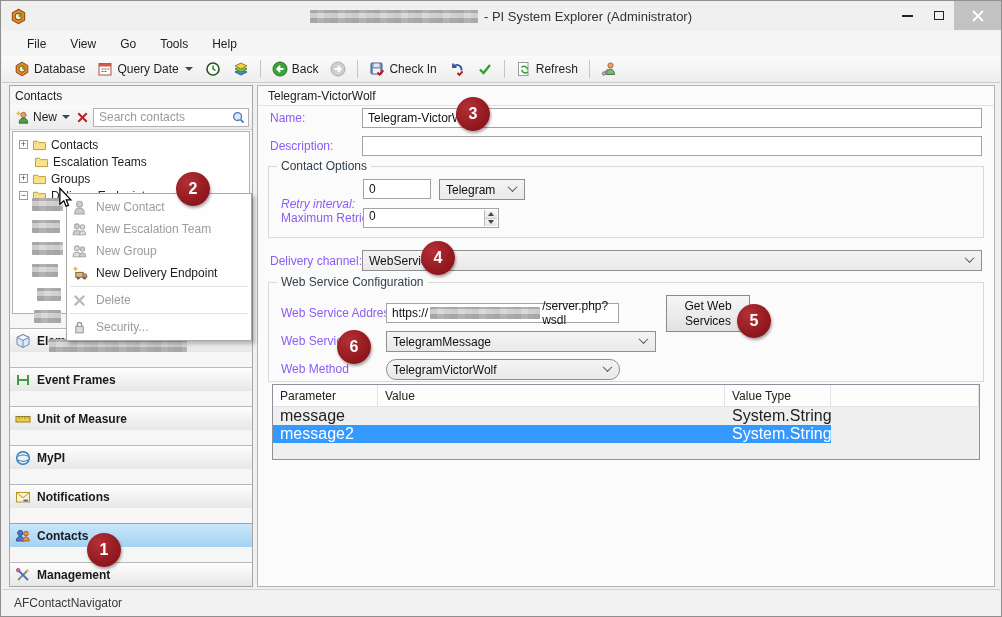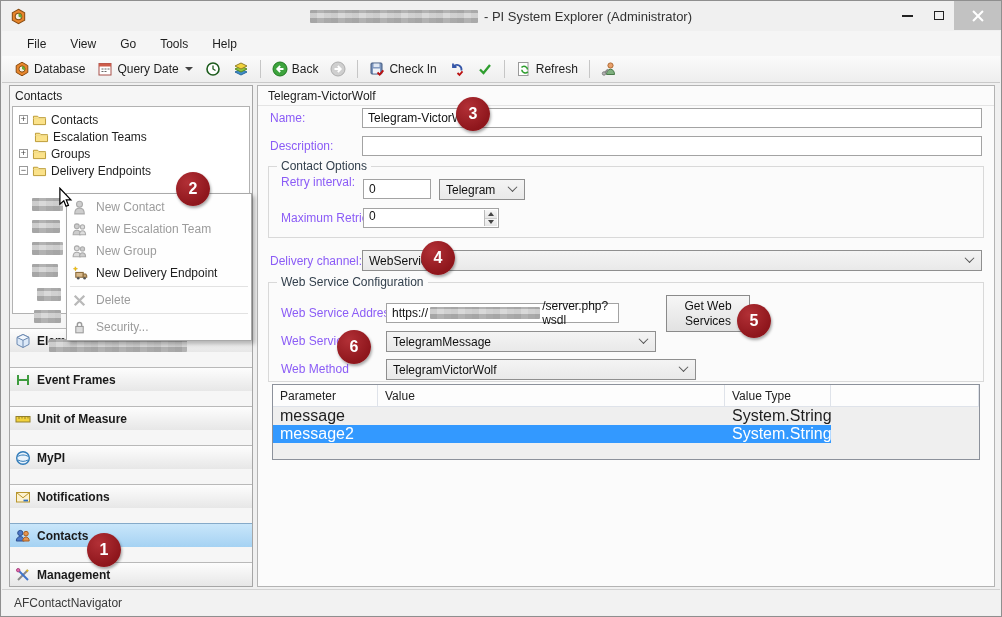--- a/index.html
+++ b/index.html
@@ -250,20 +250,41 @@
           <circle cx="9.5" cy="4.5" r="2.6" fill="#e8a06b" stroke="#b06a32"></circle>
           <path d="M5.5 13.5c0-3.6 2-5.2 4-5.2s4 1.6 4 5.2z" fill="#7fb07f" stroke="#4a7a4a"></path>
           <path d="M2.5 13l4.5-4.5" stroke="#8a8a8a" stroke-width="1.8"></path>
           <circle cx="3" cy="12.5" r="1.7" fill="#b5b5b5" stroke="#808080"></circle>
         </svg>
     </div>
   </div>
 
   <div class="lpanel">
     <div class="lp-header">Contacts</div>
+    <div class="lp-toolbar">
+      <div class="new-btn">
+        <svg viewBox="0 0 16 16">
+            <circle cx="9" cy="5.3" r="2.8" fill="#e8a06b" stroke="#b06a32"></circle>
+            <path d="M4.5 14c0-4 2.2-5.4 4.5-5.4s4.5 1.4 4.5 5.4z" fill="#4d9e4d" stroke="#2f6b2f"></path>
+            <path d="M3.5 1.6l.7 1.5 1.6.4-1.5.6-.6 1.7-.6-1.7-1.6-.5 1.5-.5z" fill="#f5c400" stroke="#c89600" stroke-width=".4"></path>
+          </svg>
+        <span>New</span>
+        <div class="dd-arrow"></div>
+      </div>
+      <svg viewBox="0 0 16 16">
+          <path d="M3.5 3.5l9 9M12.5 3.5l-9 9" stroke="#b22525" stroke-width="2.2"></path>
+        </svg>
+      <div class="search-wrap">
+        <input placeholder="Search contacts" style="">
+        <svg class="search-ico" width="15" height="15" viewBox="0 0 16 16">
+            <circle cx="7" cy="7" r="4.2" fill="#dceafc" stroke="#4a7db8" stroke-width="1.4"></circle>
+            <path d="M10.2 10.2l3.3 3.3" stroke="#4a7db8" stroke-width="1.9"></path>
+          </svg>
+      </div>
+    </div>
     <div class="tree">
       <div class="tree-row">
         <span class="expander">+</span>
         <svg viewBox="0 0 16 14">
             <path d="M1.5 3.5h4.5L7.5 5h7v7.5h-13z" fill="#fbe28a" stroke="#b8962e"></path>
             <path d="M1.5 6h13" stroke="#eed98a"></path>
           </svg>
         <span>Contacts</span>
       </div>
       <div class="tree-row indent">
@@ -421,21 +442,21 @@
     <div class="rp-hline"></div>
 
     <span class="flabel" style="left:12px;top:25px;">Name:</span>
     <input class="tbox" style="left: 104px; top: 22px; width: 620px;" value="Telegram-VictorWolf">
 
     <span class="flabel" style="left:12px;top:53px;">Description:</span>
     <input class="tbox" style="left: 104px; top: 50px; width: 620px;" value="">
 
     <div class="gb" style="left:10px;top:80px;width:716px;height:72px;">
       <span class="gb-title">Contact Options</span>
-      <span class="flabel" style="left:12px;top:8px;">Retry interval:</span>
+      <span class="flabel" style="left:12px;top:30px;font-style:italic;">Retry interval:</span>
       <input class="tbox" style="left: 94px; top: 12px; width: 68px;" value="0">
       <div class="combo" style="left:170px;top:12px;width:86px;">
         <span>Telegram</span>
         <span class="chev"></span>
       </div>
       <span class="flabel" style="left:12px;top:44px;">Maximum Retries:</span>
       <div class="tbox" style="left:94px;top:41px;width:136px;">
         <span>0</span>
         <div class="spin">
             <div>
@@ -465,21 +486,21 @@
       <div class="getws-btn" style="left:397px;top:12px;">
         <span>Get Web</span>
         <span>Services</span>
       </div>
       <span class="flabel" style="left:12px;top:51px;">Web Service</span>
       <div class="combo" style="left:117px;top:48px;width:270px;">
         <span>TelegramMessage</span>
         <span class="chev"></span>
       </div>
       <span class="flabel" style="left:12px;top:79px;">Web Method</span>
-      <div class="combo" style="left:117px;top:76px;width:310px;">
+      <div class="combo" style="left:117px;top:76px;width:234px;border-radius:10px;">
         <span>TelegramVictorWolf</span>
         <span class="chev"></span>
       </div>
     </div>
 
     <div class="ptable">
       <div class="pt-head">
         <div>Parameter</div>
         <div>Value</div>
         <div>Value Type</div>

